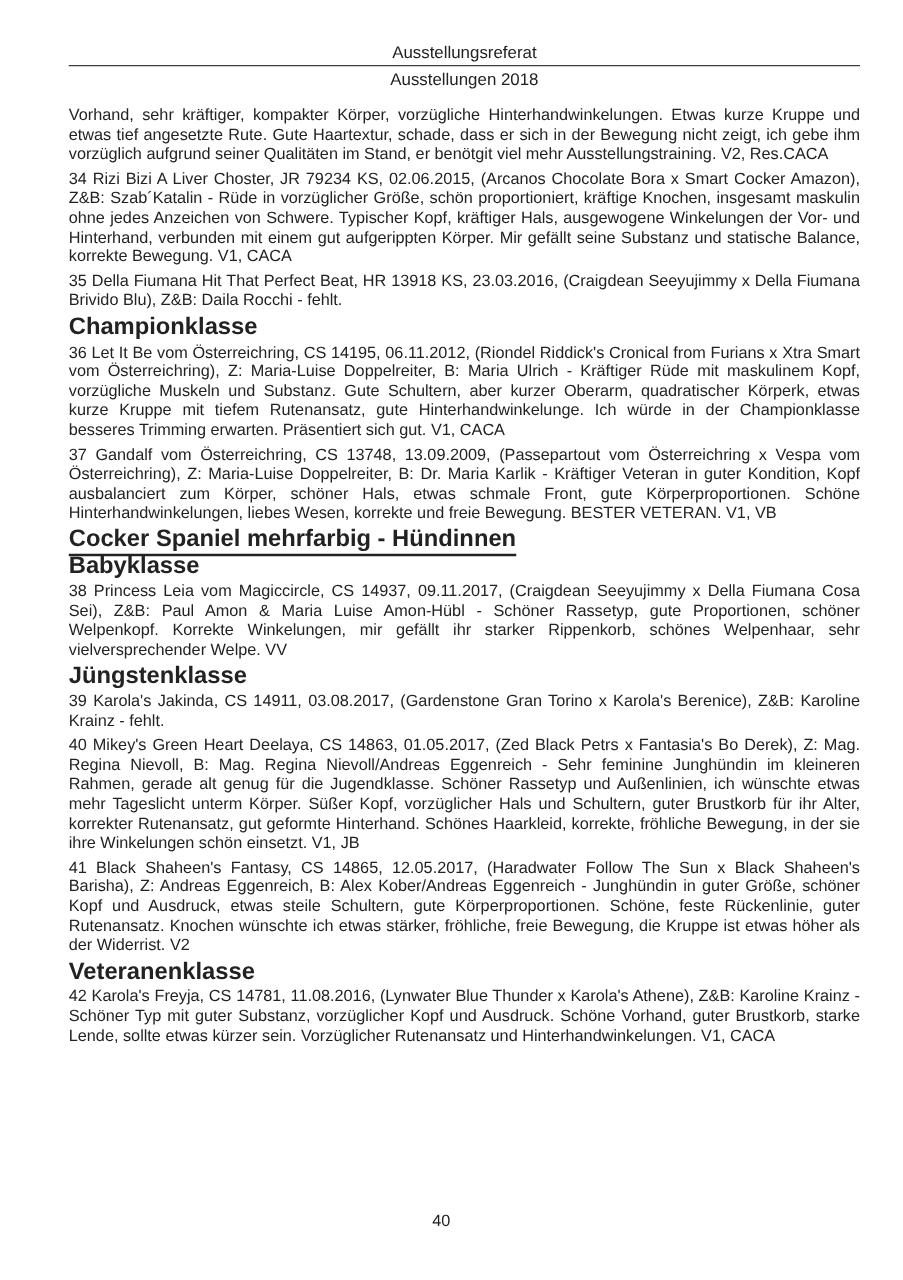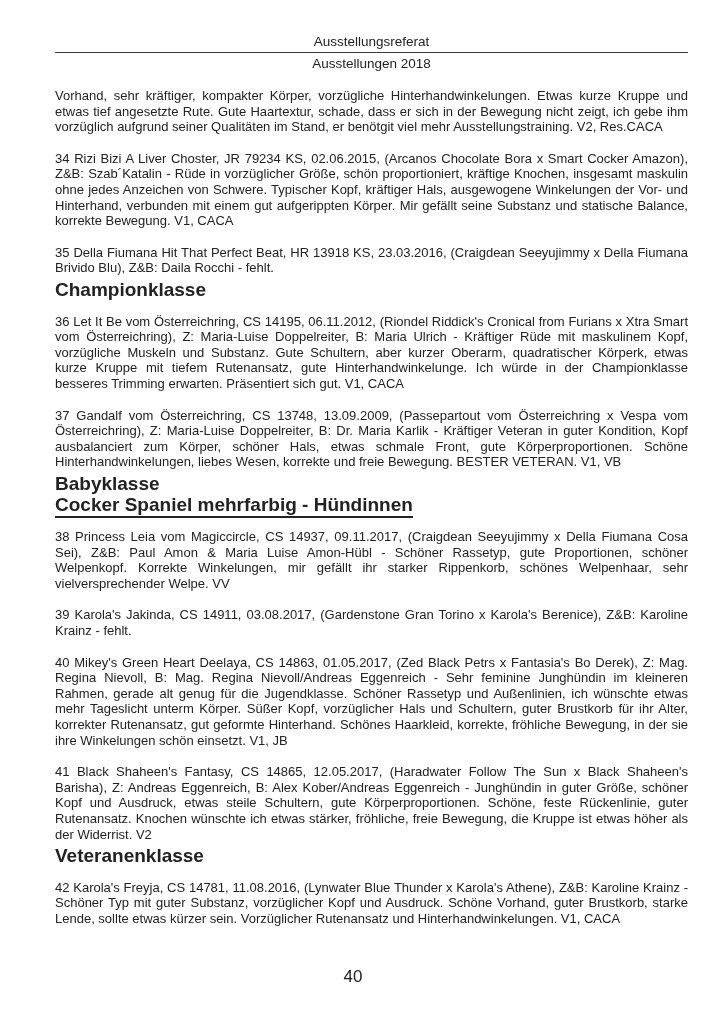--- a/index.html
+++ b/index.html
@@ -28,39 +28,39 @@
   }
   .hdr-rule {
     border: none;
     border-top: 1.5px solid #3c3c3c;
     margin: 2px 0 2px 0;
   }
   .content {
     margin-top: 12px;
   }
   .content p {
-    margin: 16px 0 4px 0;
+    margin: 0 0 4px 0;
     text-align: justify;
   }
   .content h3 {
     font-size: 19px;
     font-weight: bold;
     margin: 6px 0 4px 0;
   }
   .content h3 .u {
     border-bottom: 2px solid #222222;
     padding-bottom: 1px;
   }
   .page-footer {
     position: absolute;
     left: 0;
     right: 16px;
     top: 969px;
     text-align: center;
-    font-size: 17px;
+    font-size: 13px;
   }
   strong { font-weight: normal; }
 </style>
 </head>
 <body>
 
 <div class="page">
 
   <header>
     <div class="hdr-line">Ausstellungsreferat</div>
@@ -76,26 +76,27 @@
 
     <p>35 Della Fiumana Hit That Perfect Beat, HR 13918 KS, 23.03.2016, (Craigdean Seeyujimmy x Della Fiumana Brivido Blu), Z&amp;B: Daila Rocchi - fehlt.</p>
 
     <h3>Championklasse</h3>
 
     <p>36 Let It Be vom Österreichring, CS 14195, 06.11.2012, (Riondel Riddick's Cronical from Furians x Xtra Smart vom Österreichring), Z: Maria-Luise Doppelreiter, B: Maria Ulrich - Kräftiger Rüde mit maskulinem Kopf, vorzügliche Muskeln und Substanz. Gute Schultern, aber kurzer Oberarm, quadratischer Körperk, etwas kurze Kruppe mit tiefem Rutenansatz, gute Hinterhandwinkelunge. Ich würde in der Championklasse besseres Trimming erwarten. Präsentiert sich gut. V1, CACA</p>
 
 
     <p><span>37 Gandalf vom Österreichring, CS 13748, 13.09.2009, (Passepartout vom Österreichring x Vespa vom Österreichring), Z: Maria-Luise Doppelreiter, B: Dr. Maria Karlik - Kräftiger Veteran in guter Kondition, Kopf ausbalanciert zum Körper, schöner Hals, etwas schmale Front, gute Körperproportionen. Schöne Hinterhandwinkelungen, liebes Wesen, korrekte und freie Bewegung. </span><strong>BESTER VETERAN</strong><span>. V1, VB</span></p>
 
+    <h3><span class="u">Cocker Spaniel mehrfarbig - Hündinnen</span></h3>
+
     <h3>Babyklasse</h3>
-
-    <h3><span class="u">Cocker Spaniel mehrfarbig - Hündinnen</span></h3>
 
     <p>38 Princess Leia vom Magiccircle, CS 14937, 09.11.2017, (Craigdean Seeyujimmy x Della Fiumana Cosa Sei), Z&amp;B: Paul Amon &amp; Maria Luise Amon-Hübl - Schöner Rassetyp, gute Proportionen, schöner Welpenkopf. Korrekte Winkelungen, mir gefällt ihr starker Rippenkorb, schönes Welpenhaar, sehr vielversprechender Welpe. VV</p>
 
+    <h3>Jüngstenklasse</h3>
 
     <p>39 Karola's Jakinda, CS 14911, 03.08.2017, (Gardenstone Gran Torino x Karola's Berenice), Z&amp;B: Karoline Krainz - fehlt.</p>
 
 
     <p>40 Mikey's Green Heart Deelaya, CS 14863, 01.05.2017, (Zed Black Petrs x Fantasia's Bo Derek), Z: Mag. Regina Nievoll, B: Mag. Regina Nievoll/Andreas Eggenreich - Sehr feminine Junghündin im kleineren Rahmen, gerade alt genug für die Jugendklasse. Schöner Rassetyp und Außenlinien, ich wünschte etwas mehr Tageslicht unterm Körper. Süßer Kopf, vorzüglicher Hals und Schultern, guter Brustkorb für ihr Alter, korrekter Rutenansatz, gut geformte Hinterhand. Schönes Haarkleid, korrekte, fröhliche Bewegung, in der sie ihre Winkelungen schön einsetzt. V1, JB</p>
 
     <p>41 Black Shaheen's Fantasy, CS 14865, 12.05.2017, (Haradwater Follow The Sun x Black Shaheen's Barisha), Z: Andreas Eggenreich, B: Alex Kober/Andreas Eggenreich - Junghündin in guter Größe, schöner Kopf und Ausdruck, etwas steile Schultern, gute Körperproportionen. Schöne, feste Rückenlinie, guter Rutenansatz. Knochen wünschte ich etwas stärker, fröhliche, freie Bewegung, die Kruppe ist etwas höher als der Widerrist. V2</p>
 
     <h3>Veteranenklasse</h3>
 

